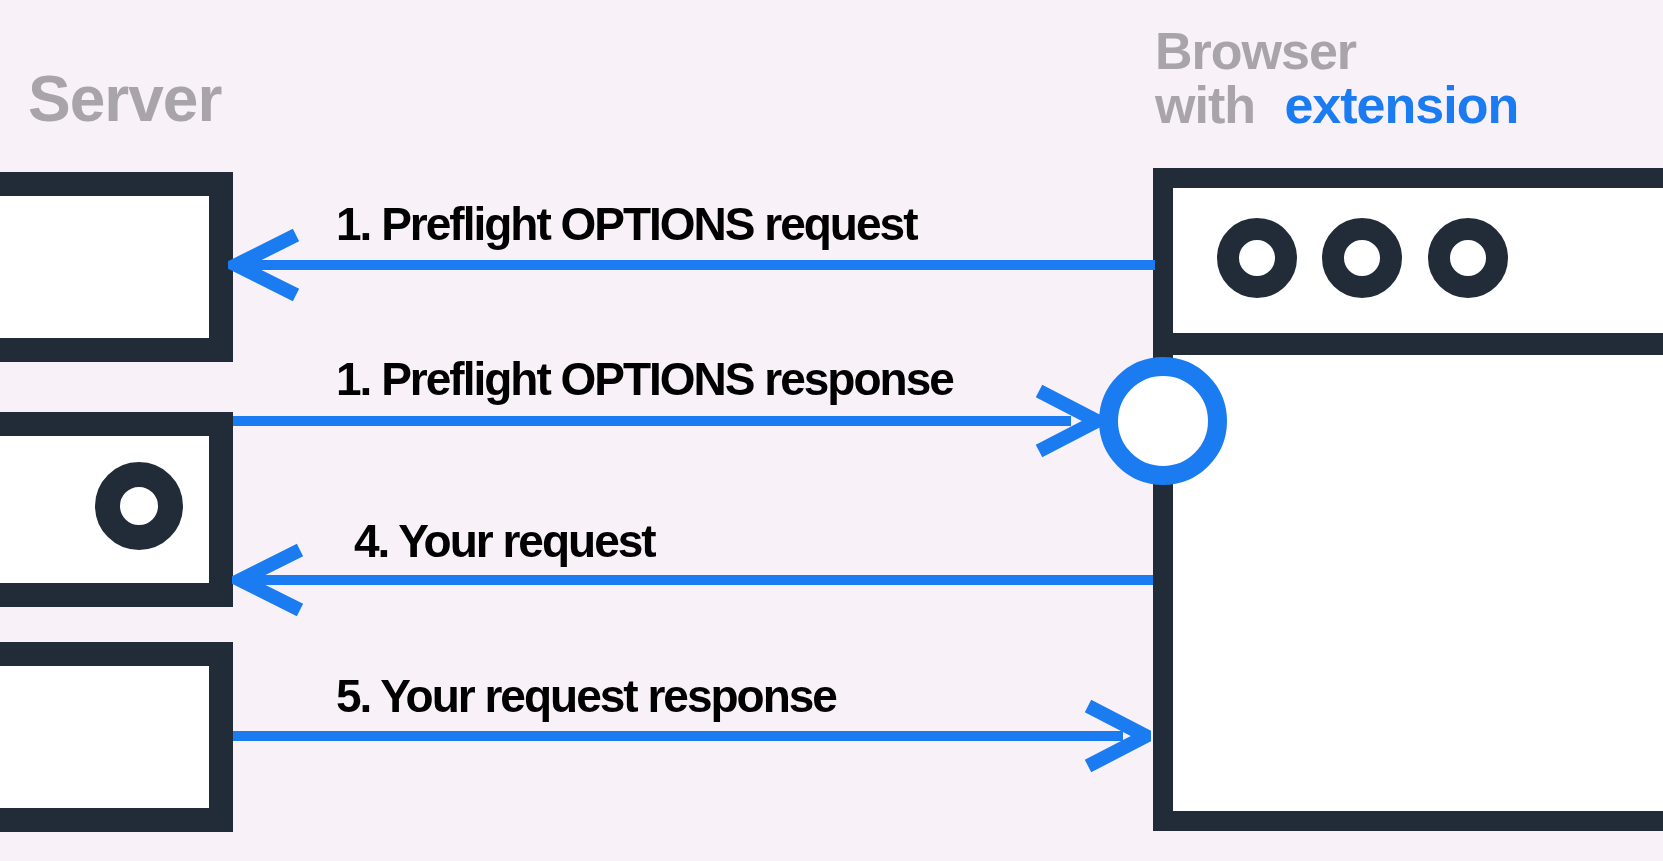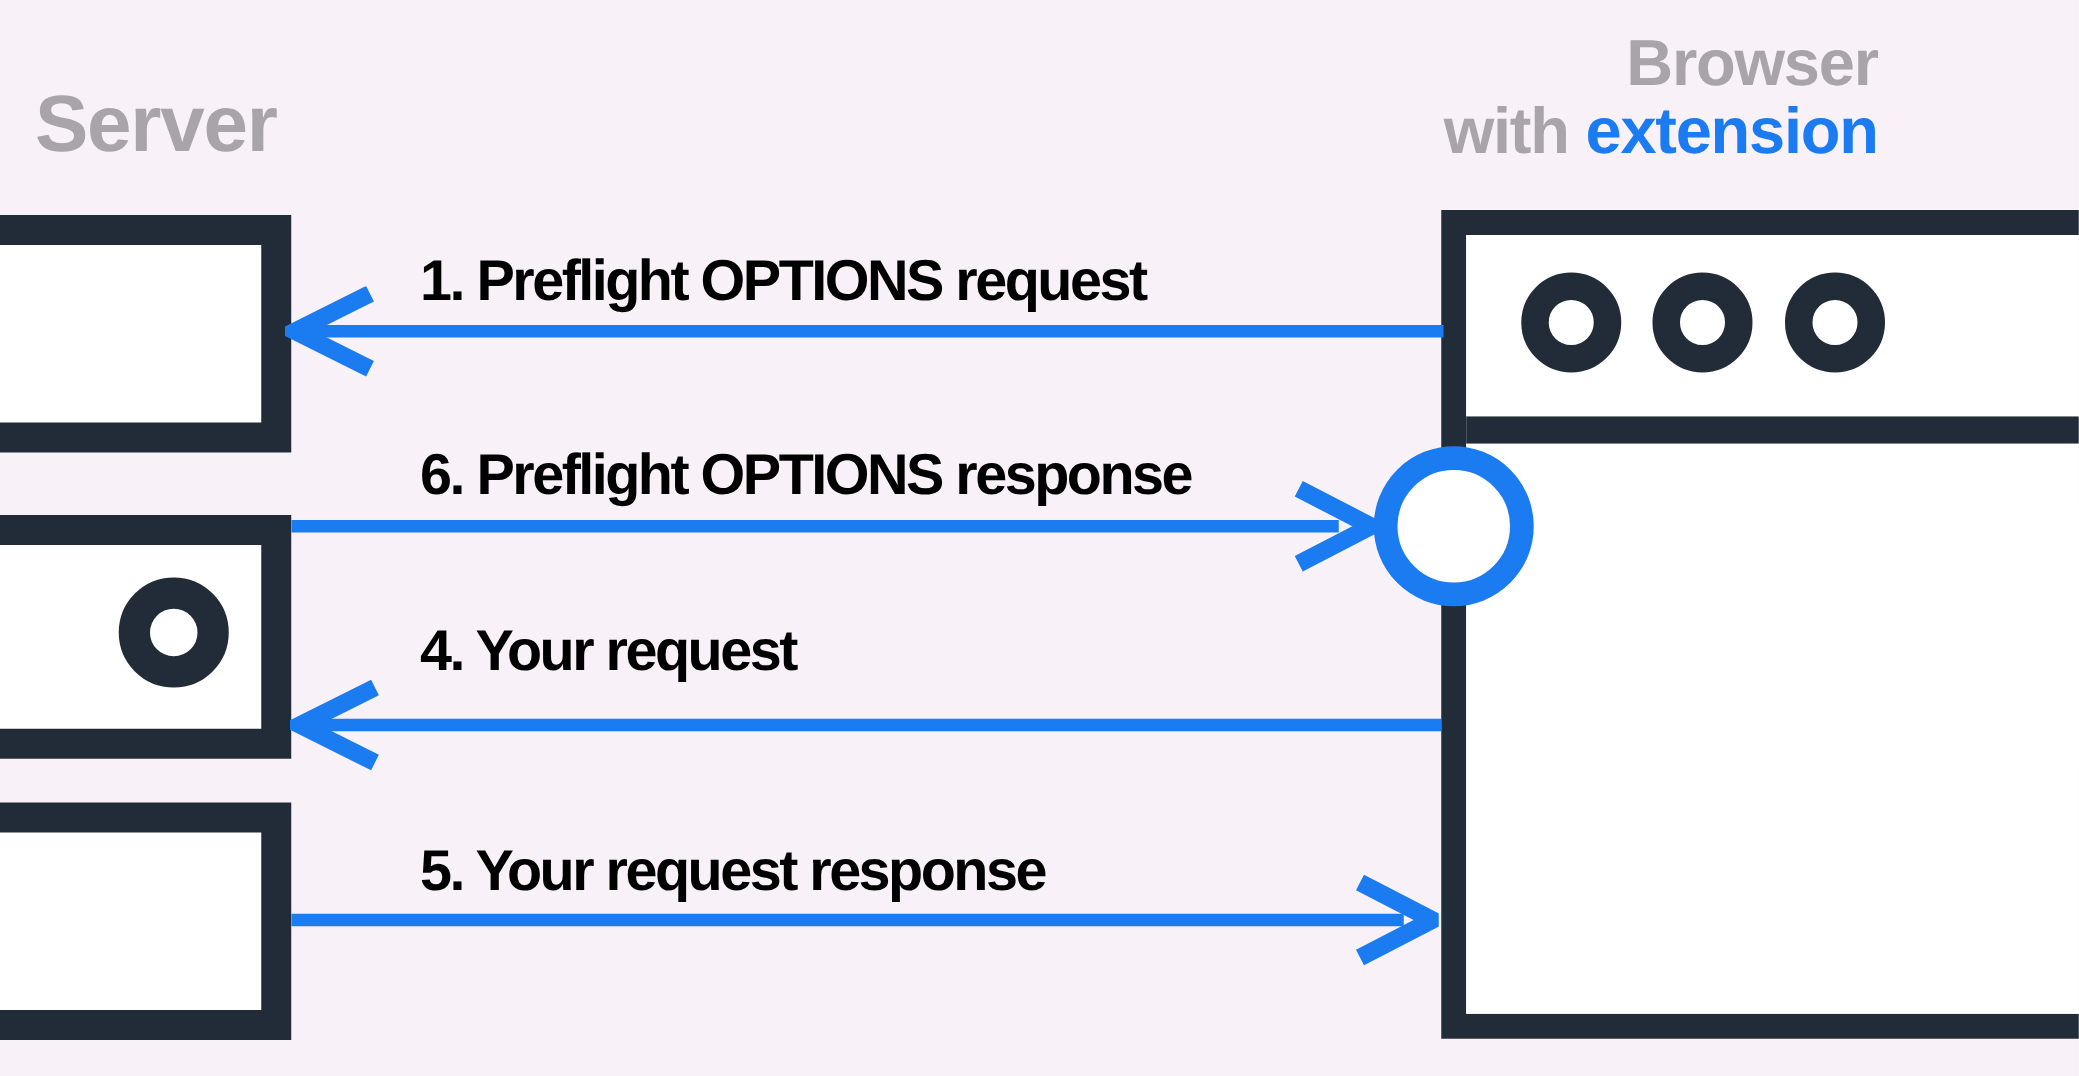--- a/index.html
+++ b/index.html
@@ -4,41 +4,40 @@
 <style>
   html, body { margin: 0; padding: 0; }
   .canvas {
     position: relative;
     width: 1663px;
     height: 861px;
     background: #f8f1f8;
     overflow: hidden;
     font-family: "Liberation Sans", sans-serif;
     font-weight: bold;
-    text-align: right;
   }
 
   
   .server-title {
     position: absolute;
     left: 28px; top: 62px;
     font-size: 64px;
     letter-spacing: -1px;
     color: #a8a4a9;
   }
   .browser-title {
     position: absolute;
     left: 1155px; top: 24px;
     font-size: 52px;
     line-height: 1.04;
     letter-spacing: -1px;
     color: #a8a4a9;
     white-space: nowrap;
   }
-  .browser-title .hl { color: #1b7cf1; }
+  .browser-title .hl { color: #1b7cf1; margin-left: 16px; }
 
   
   .server-unit {
     position: absolute;
     left: -24px;
     width: 257px;
     box-sizing: border-box;
     border: 24px solid #222c38;
     background: #ffffff;
   }
@@ -103,21 +102,21 @@
     position: absolute;
     left: 336px;
     font-size: 46px;
     letter-spacing: -2px;
     color: #000000;
     white-space: nowrap;
     z-index: 4;
   }
   .lbl-1 { top: 197px; }
   .lbl-2 { top: 352px; }
-  .lbl-4 { top: 493px; }
+  .lbl-4 { top: 514px; margin-left: 18px; }
   .lbl-5 { top: 669px; }
   .win { z-index: 2; }
 </style>
 </head>
 <body>
 
 <div class="canvas">
 
   <div class="server-title">Server</div>
   <div class="browser-title">
@@ -145,21 +144,21 @@
     <line x1="22" y1="37" x2="921" y2="37" stroke="#1b7cf1" stroke-width="10"></line>
     <polyline points="68,7 8,37 68,67" fill="none" stroke="#1b7cf1" stroke-width="14" stroke-linejoin="miter"></polyline>
   </svg>
 
   <svg class="arrow" style="left:233px; top:699px;" width="918" height="74" viewBox="0 0 918 74">
     <line x1="0" y1="37" x2="890" y2="37" stroke="#1b7cf1" stroke-width="10"></line>
     <polyline points="855,7 913,37 855,67" fill="none" stroke="#1b7cf1" stroke-width="14" stroke-linejoin="miter"></polyline>
   </svg>
 
   <div class="step-label lbl-1">1. Preflight OPTIONS request</div>
-  <div class="step-label lbl-2">6. Preflight OPTIONS response</div>
+  <div class="step-label lbl-2">1. Preflight OPTIONS response</div>
   <div class="step-label lbl-4">4. Your request</div>
   <div class="step-label lbl-5">5. Your request response</div>
 
   <div class="browser-window win">
     <div class="browser-titlebar">
       <div class="browser-dot dot-1"></div>
       <div class="browser-dot dot-2"></div>
       <div class="browser-dot dot-3"></div>
     </div>
     <div class="browser-divider"></div>

